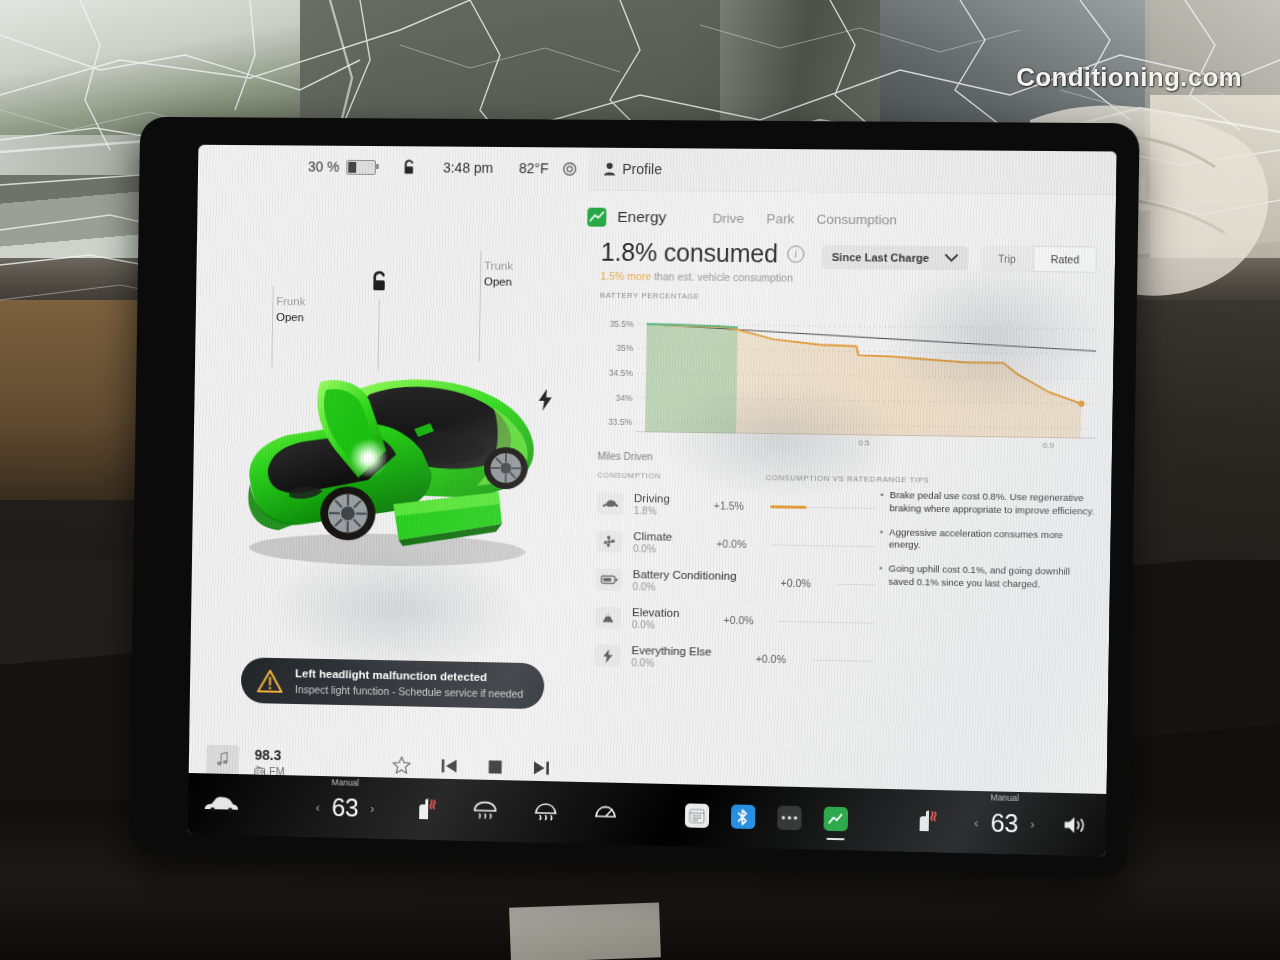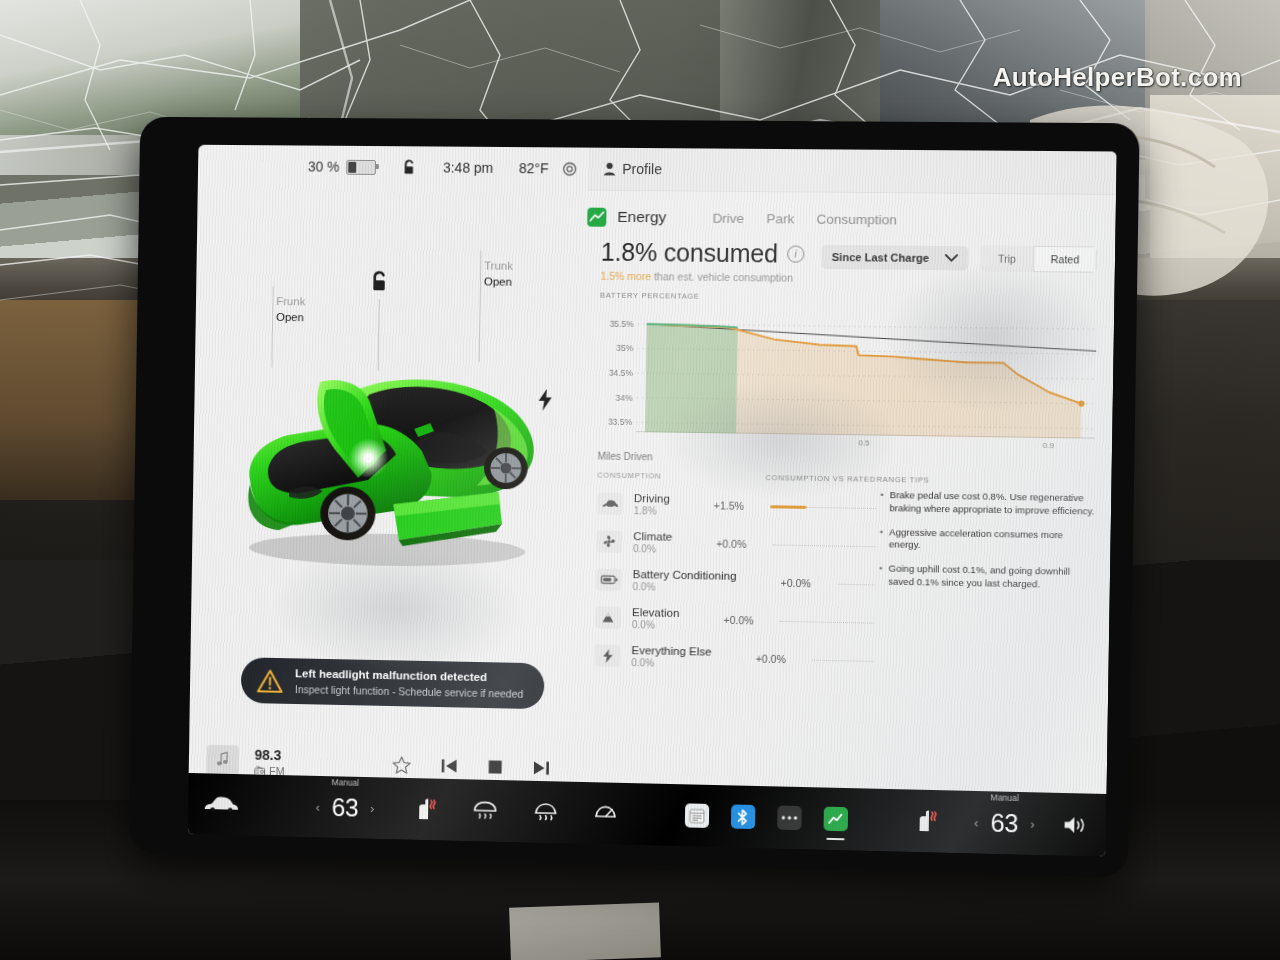--- a/index.html
+++ b/index.html
@@ -218,21 +218,21 @@
       <path d="M0,300 L120,285 L240,308"></path>
     </g>
   </svg>
 
   <svg width="260" height="260" style="position:absolute;right:0;top:85px;">
     <path d="M10,35 C70,10 150,18 215,52 C245,70 258,110 240,150 C215,205 140,225 80,200 C30,178 2,120 10,35 Z" fill="#e9e4d8" opacity="0.78"></path>
     <path d="M40,60 C95,42 150,52 195,82" stroke="#c6c0b0" stroke-width="3" fill="none"></path>
     <path d="M30,120 C90,104 155,118 205,148" stroke="#cfc9ba" stroke-width="3" fill="none"></path>
   </svg>
 
-  <div class="watermark">AutoHelperBot.com</div>
+  <div class="watermark">Conditioning.com</div>
 
   <div id="tablet">
     <div id="screen">
 
       <div class="statusbar">
         <div class="sb-batt">
           <span class="sb-pct">30 %</span>
           <span class="batt-shell">
               <i class="batt-fill" id="battfill" style="width: 30%;"></i>
             </span>

